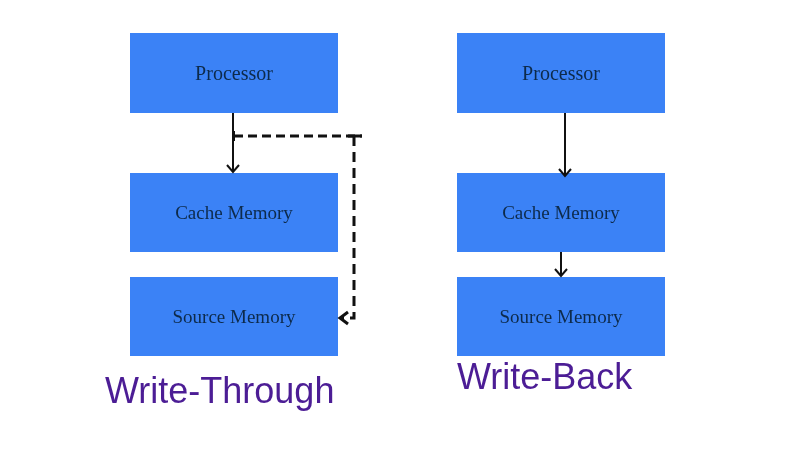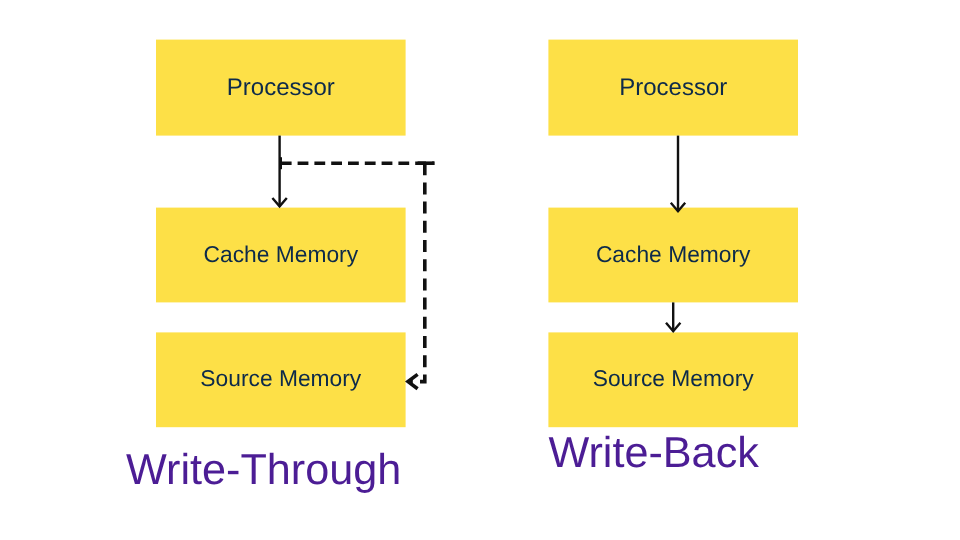--- a/index.html
+++ b/index.html
@@ -1,22 +1,22 @@
 <!DOCTYPE html>
 <html><head>
   <meta charset="utf-8">
   <style>
     html, body { margin: 0; padding: 0; background: #ffffff; }
     body { width: 800px; height: 450px; position: relative; overflow: hidden; font-family: "Liberation Sans", sans-serif; }
     .box {
       position: absolute;
-      background: #fde047;
+      background: #3b82f6;
       display: flex; align-items: center; justify-content: center;
       color: #0d2a4a;
-      font-family: Liberation Sans, sans-serif;
+      font-family: Liberation Serif, serif;
       font-size: 19px;
     }
     .proc { font-size: 20px; }
     .caption {
       position: absolute;
       font-family: "Liberation Sans", sans-serif;
       font-size: 36px;
       color: #4c1d95;
       letter-spacing: 0px;
       white-space: nowrap;

